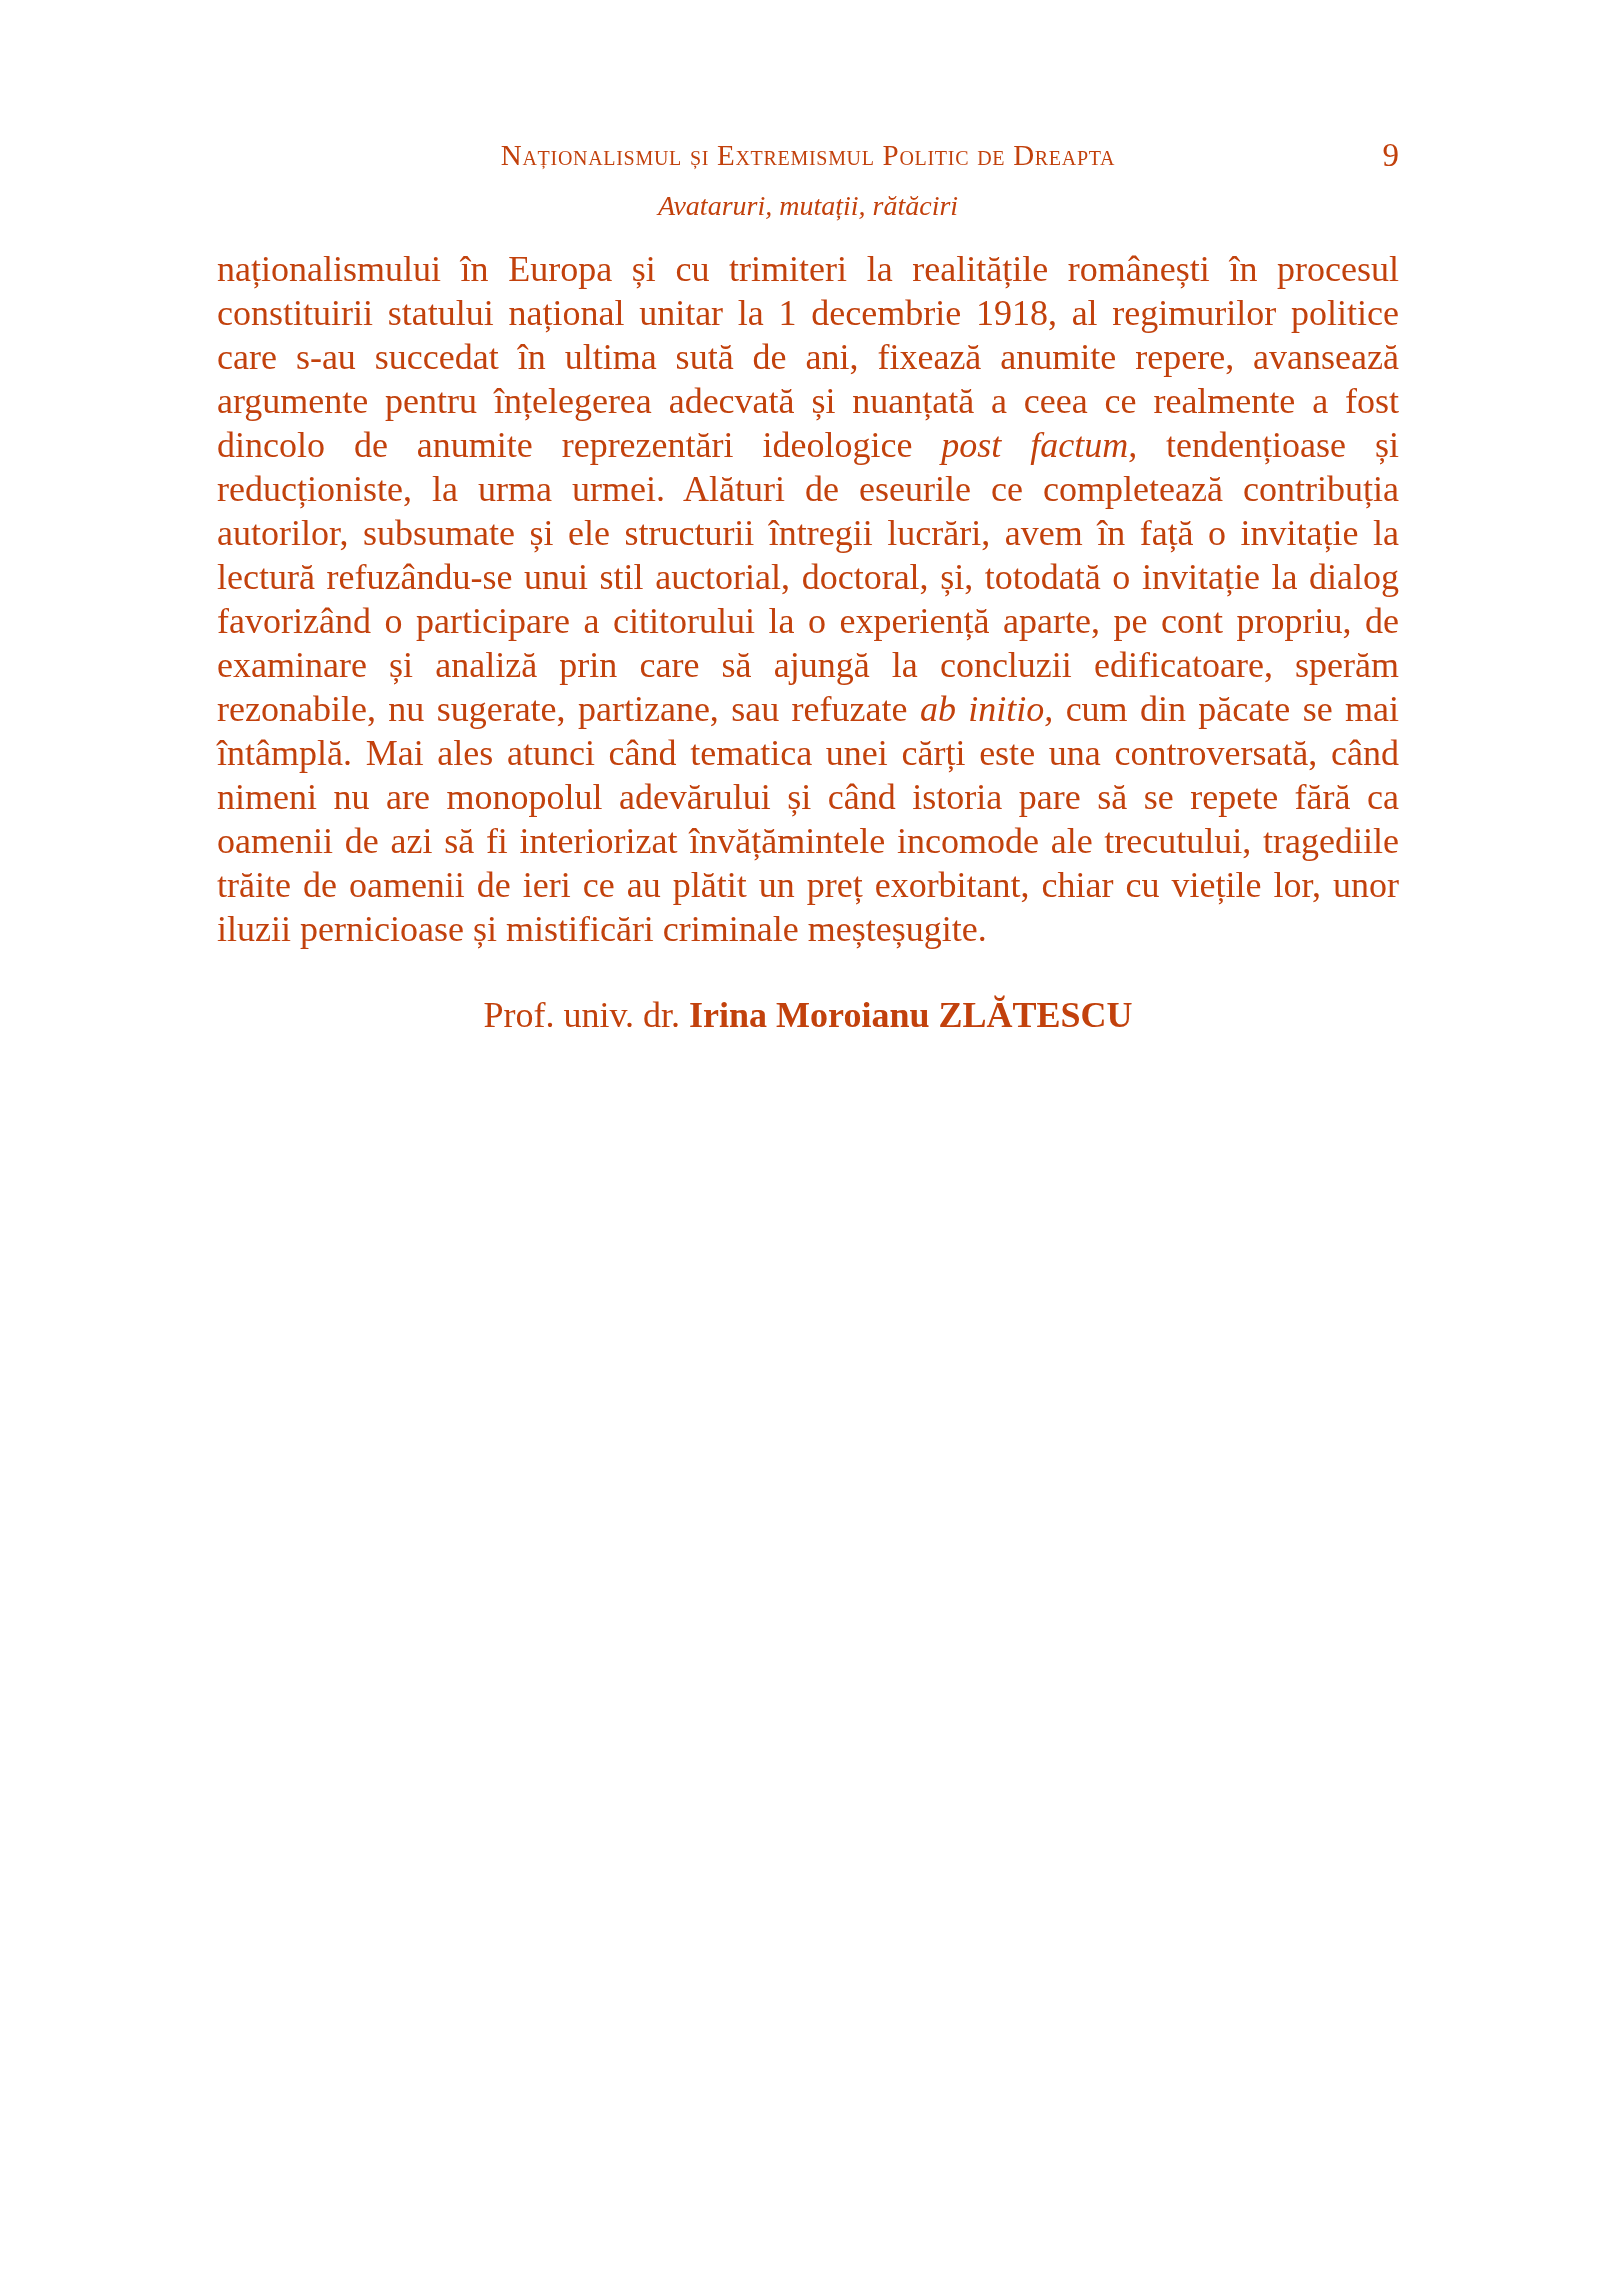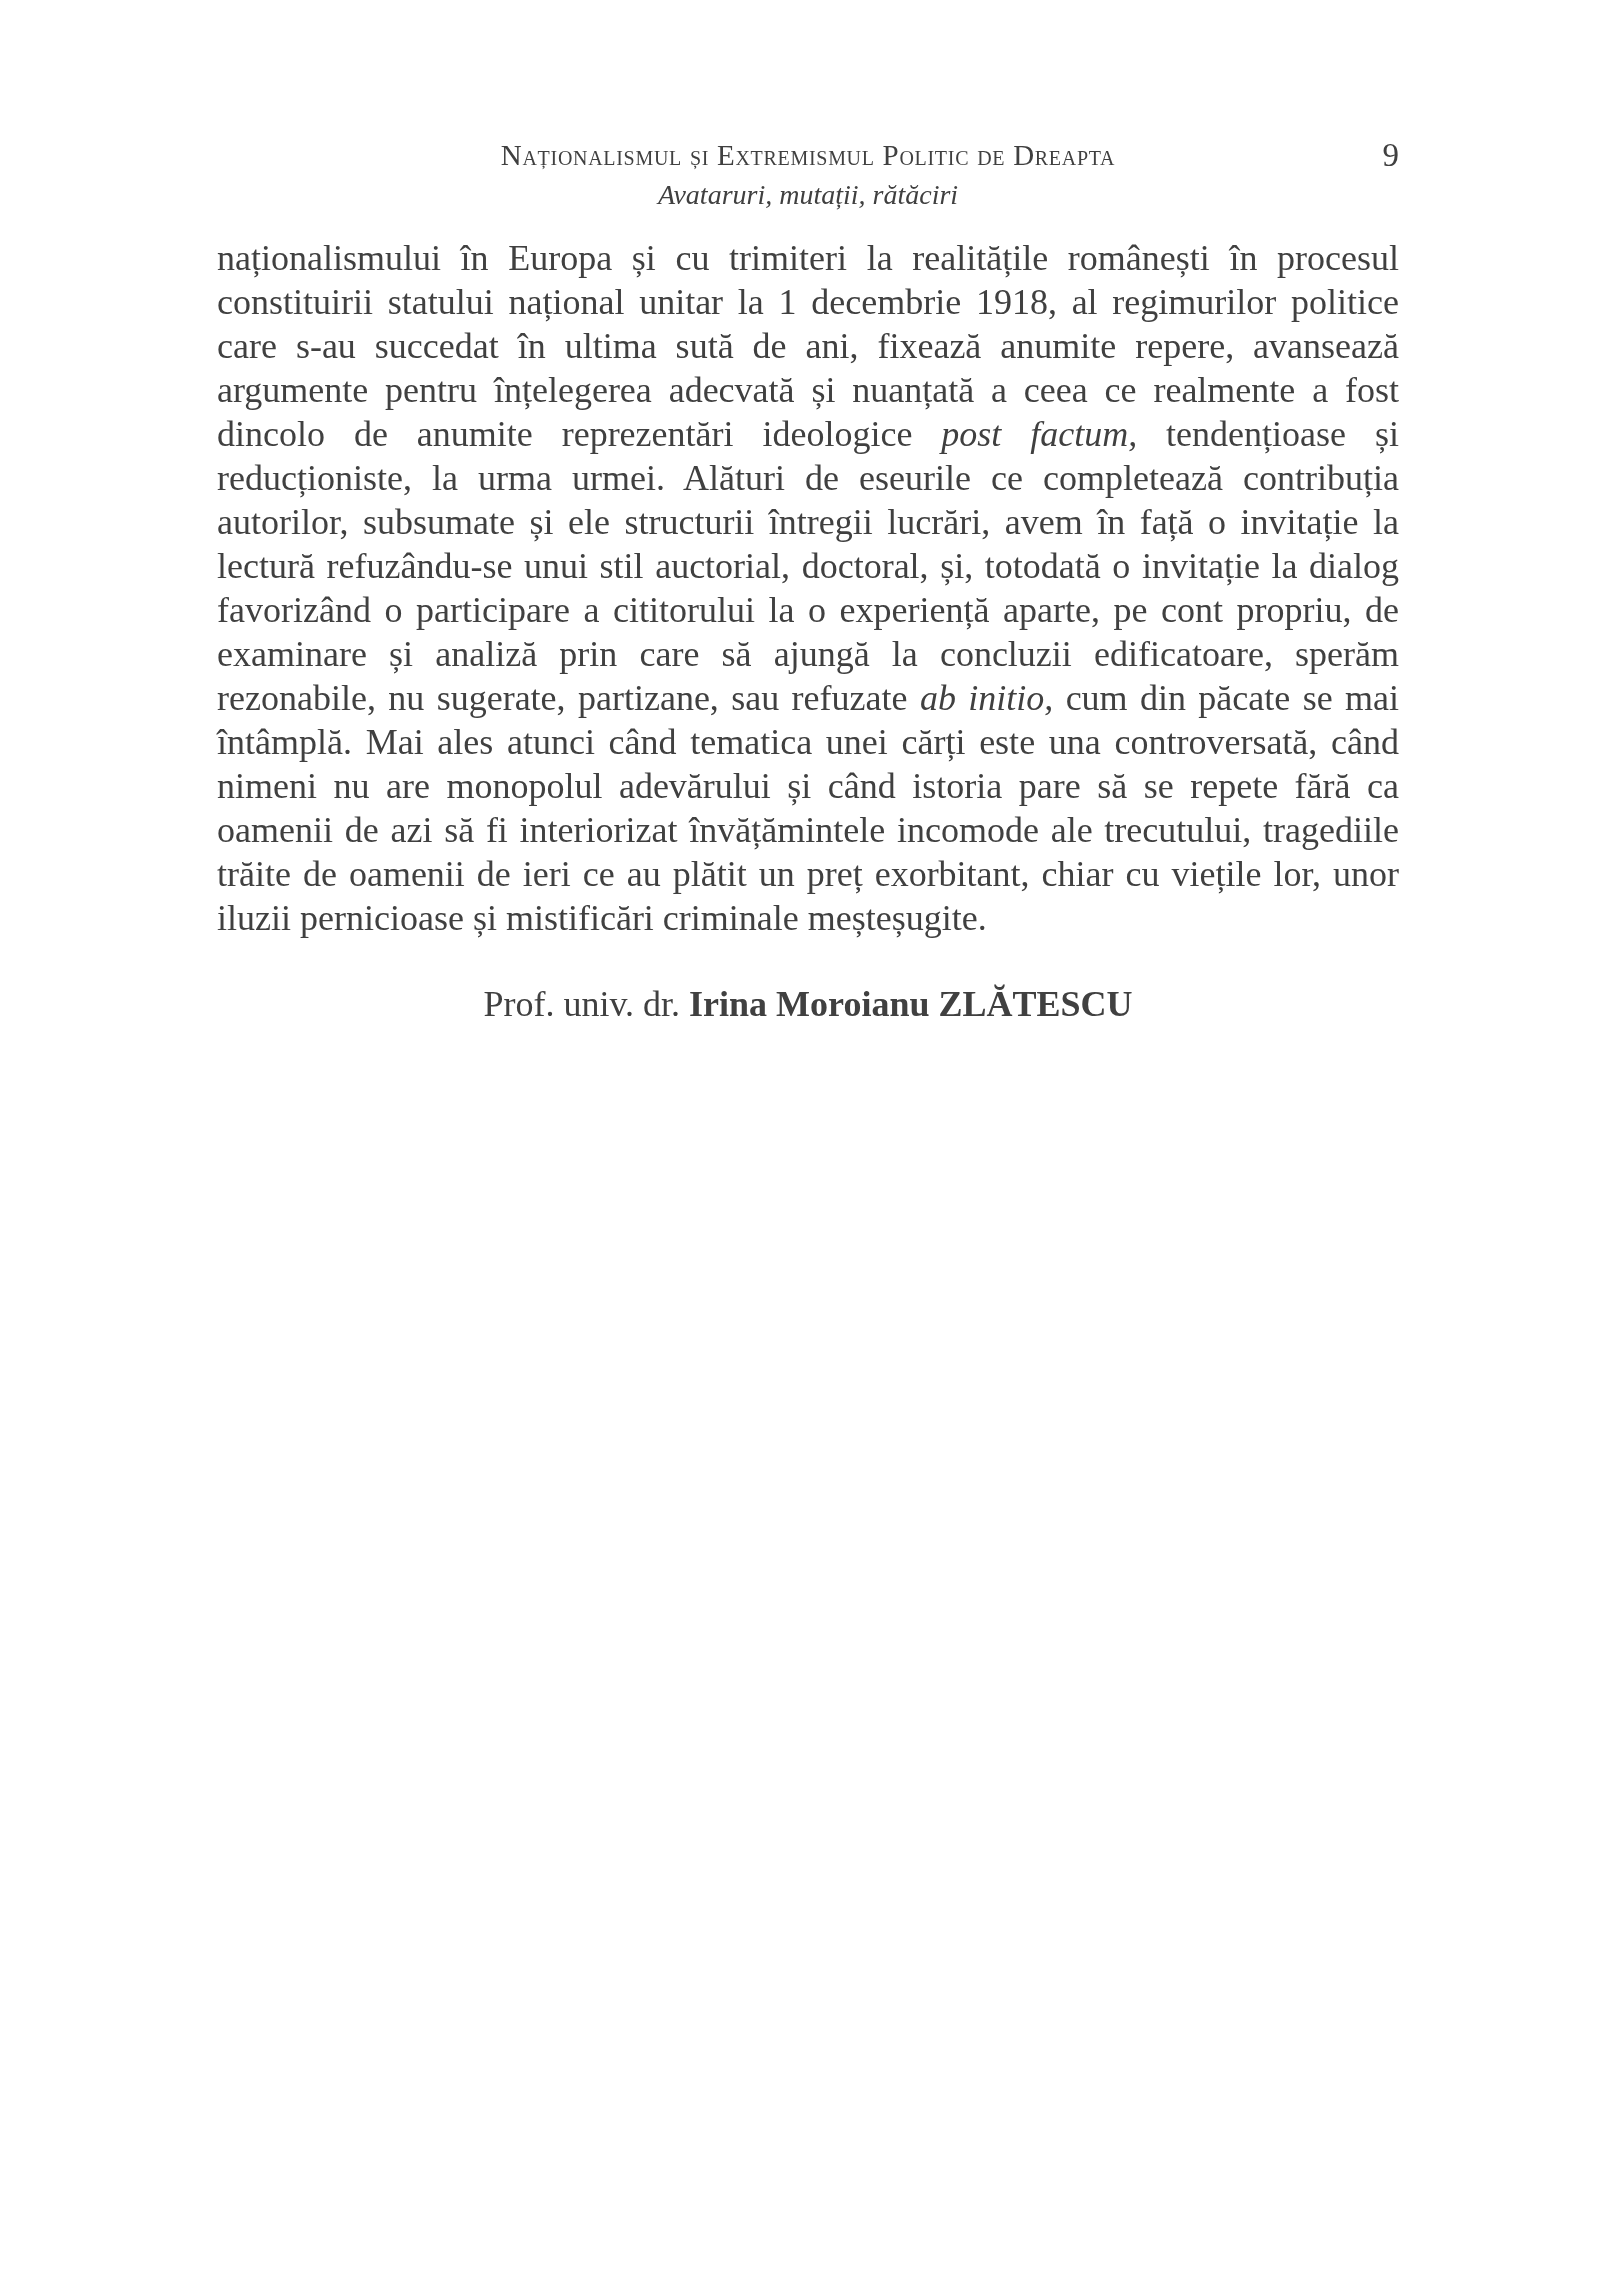--- a/index.html
+++ b/index.html
@@ -5,21 +5,21 @@
     * { box-sizing: border-box; }
     html, body { margin: 0; padding: 0; }
     body { background: #ffffff; }
 
     .page {
       position: relative;
       width: 1619px;
       height: 1728px;
       background: #ffffff;
       font-family: "Liberation Serif", "DejaVu Serif", serif;
-      color: #404040;
+      color: #c2410c;
       overflow: hidden;
     }
 
     .content {
       position: absolute;
       left: 217px;
       top: 138px;
       width: 1182px;
     }
 
@@ -40,21 +40,21 @@
       right: 0;
       top: 0;
       font-size: 33px;
       line-height: 35px;
     }
 
     .subtitle {
       font-style: italic;
       font-size: 28px;
       line-height: 35px;
-      margin-top: 4px;
+      margin-top: 15px;
     }
 
     .body-paragraph {
       margin: 24px 0 0 0;
       font-size: 36px;
       line-height: 44px;
       text-align: justify;
       text-justify: inter-word;
     }
 

